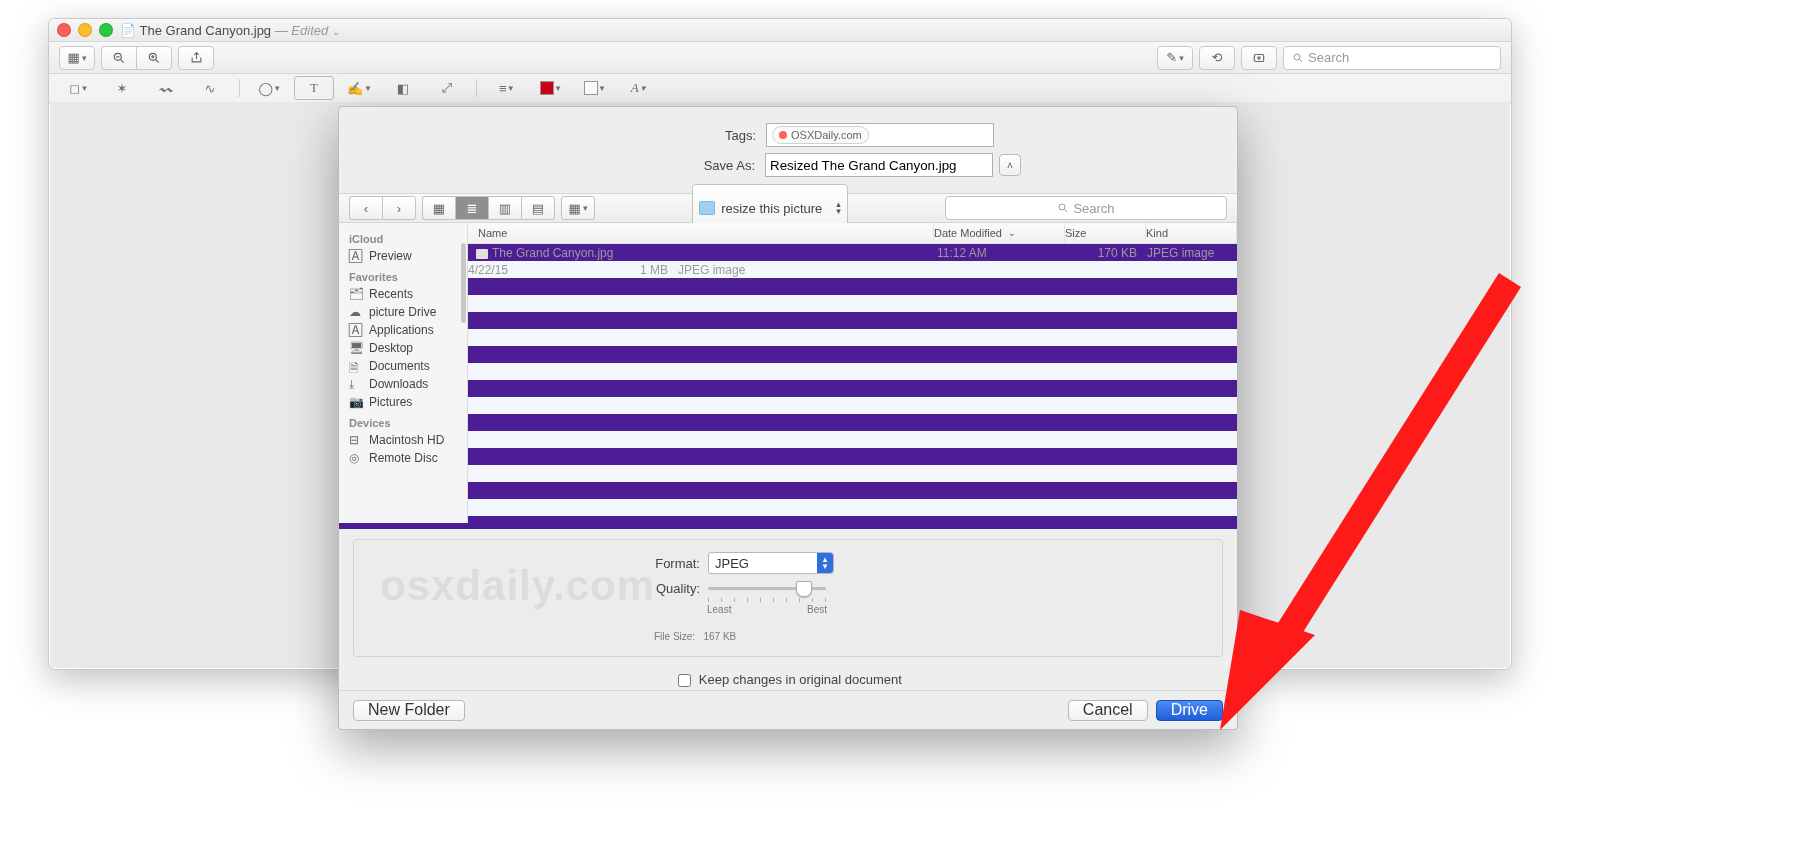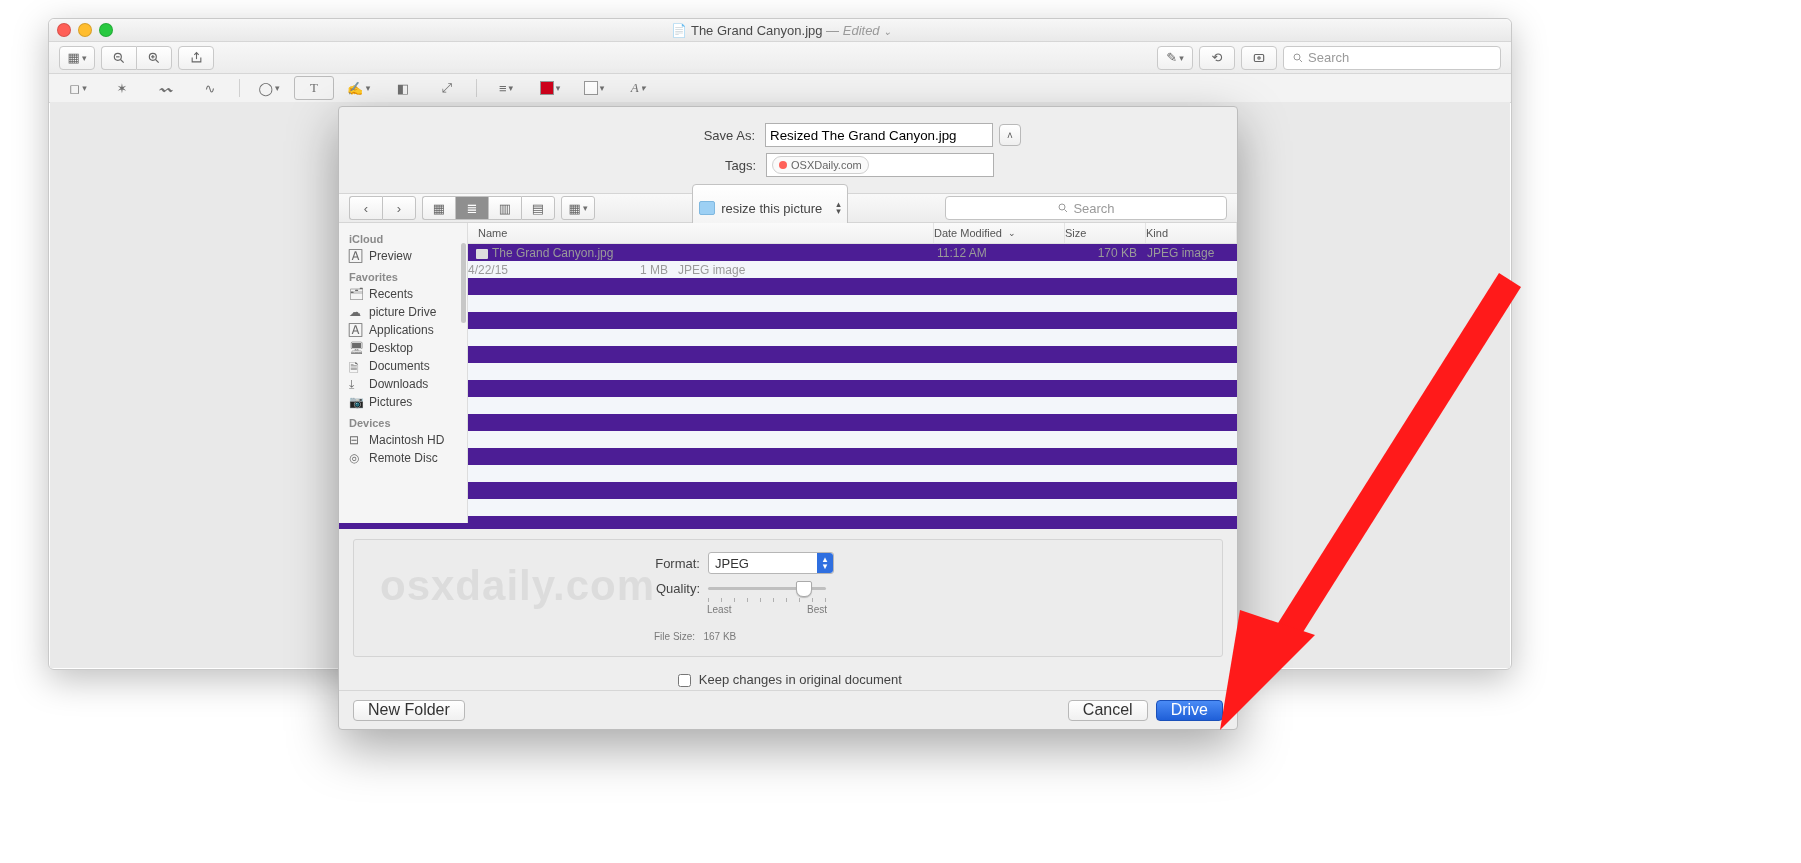--- a/index.html
+++ b/index.html
@@ -1,21 +1,21 @@
 <!DOCTYPE html>
 <html><head>
 <meta charset="utf-8">
 <style>
   html,body{margin:0;padding:0;background:#fff;font-family:-apple-system,Helvetica,Arial,sans-serif;font-size:13px;color:#333}
   .stage{position:relative;width:1801px;height:863px;}
   .window{position:absolute;left:48px;top:18px;width:1462px;height:650px;border:1px solid #c9c9c9;border-radius:6px;background:#fff;box-shadow:0 10px 35px rgba(0,0,0,.25)}
   .titlebar{height:22px;background:linear-gradient(#f7f7f7,#e9e9e9);border-bottom:1px solid #d6d6d6;border-radius:6px 6px 0 0;display:flex;align-items:center;padding:0 8px}
   .tl-dot{width:12px;height:12px;border-radius:50%;margin-right:7px;border:1px solid rgba(0,0,0,.15)}
   .red{background:#ff5f57}.yellow{background:#ffbd2e}.green{background:#28c940}
-  .title-center{flex:1;text-align:center;color:#4a4a4a;font-size:13px}
+  .title-center{flex:1;color:#4a4a4a;font-size:13px}
   .title-center .edited{color:#9a9a9a;font-style:italic}
   .title-center .edited .chev{font-size:10px}
   .toolbar1{height:31px;background:linear-gradient(#f7f7f7,#ececec);border-bottom:1px solid #d6d6d6;display:flex;align-items:center;padding:0 10px;gap:6px}
   .tb-spacer{flex:1}
   .tb-btn{height:22px;border:1px solid #c9c9c9;border-radius:4px;background:linear-gradient(#ffffff,#f1f1f1);display:inline-flex;align-items:center;justify-content:center;min-width:26px;padding:0 4px;color:#666}
   .tb-seg{display:inline-flex}
   .tb-seg .tb-btn{border-radius:0;border-right:0}
   .tb-seg .tb-btn:first-child{border-radius:4px 0 0 4px}
   .tb-seg .tb-btn:last-child{border-radius:0 4px 4px 0;border-right:1px solid #c9c9c9}
   .search-top{height:22px;border:1px solid #c9c9c9;border-radius:4px;background:#fff;display:flex;align-items:center;padding:0 8px;color:#9a9a9a;width:200px}
@@ -184,33 +184,33 @@
         </div>
       <div class="mb-btn" style="font-style:italic;font-family:serif">A <span class="chev-tiny">▾</span></div>
     </div>
 
     <div class="canvas"></div>
   </div>
 
   <div class="sheet">
     <div class="sheet-top">
       <div class="field-row">
-        <div class="field-label">Save As:</div>
-        <input class="text-input" value="Resized The Grand Canyon.jpg" style="">
-        <div class="expand-btn">˄</div>
-      </div>
-      <div class="field-row">
         <div class="field-label">Tags:</div>
         <div class="text-input" style="display:flex;align-items:center">
           <span class="tag-chip">
               <span class="tag-dot"></span>
               <span>OSXDaily.com</span>
             </span>
         </div>
         <div style="width:26px"></div>
+      </div>
+      <div class="field-row">
+        <div class="field-label">Save As:</div>
+        <input class="text-input" value="Resized The Grand Canyon.jpg" style="">
+        <div class="expand-btn">˄</div>
       </div>
     </div>
 
     <div class="browser-bar">
       <div class="bb-seg">
         <div class="bb-btn">‹</div>
         <div class="bb-btn">›</div>
       </div>
       <div class="bb-seg">
         <div class="bb-btn">▦</div>

